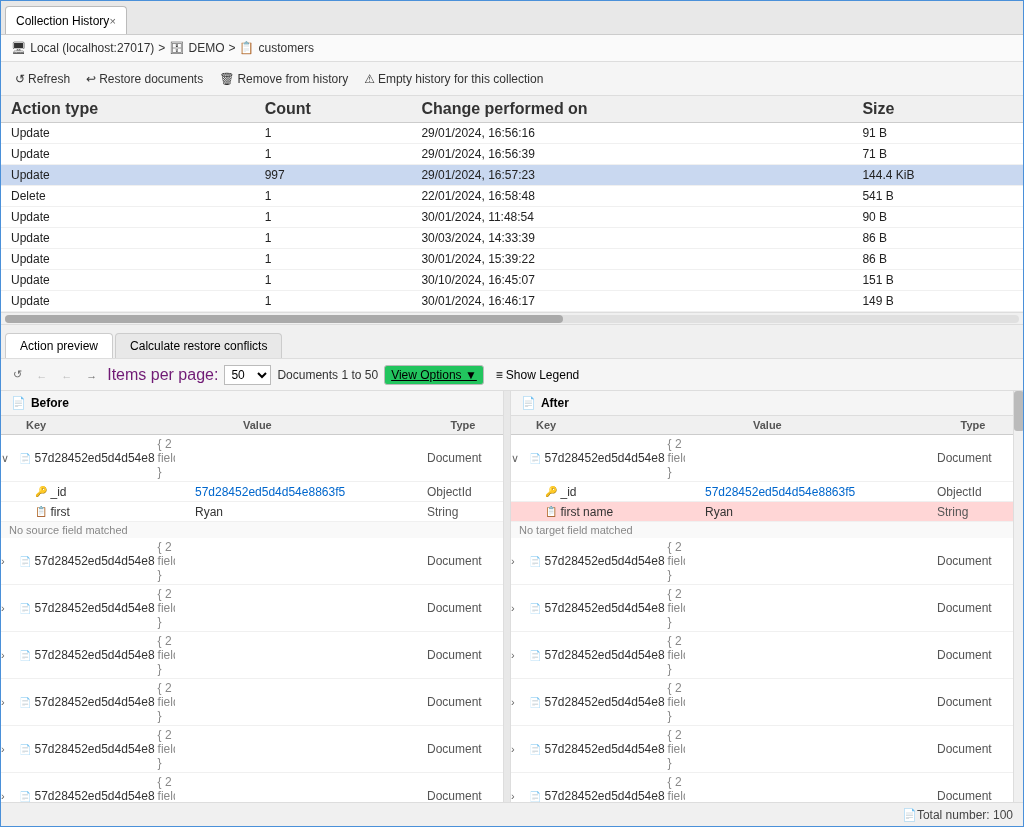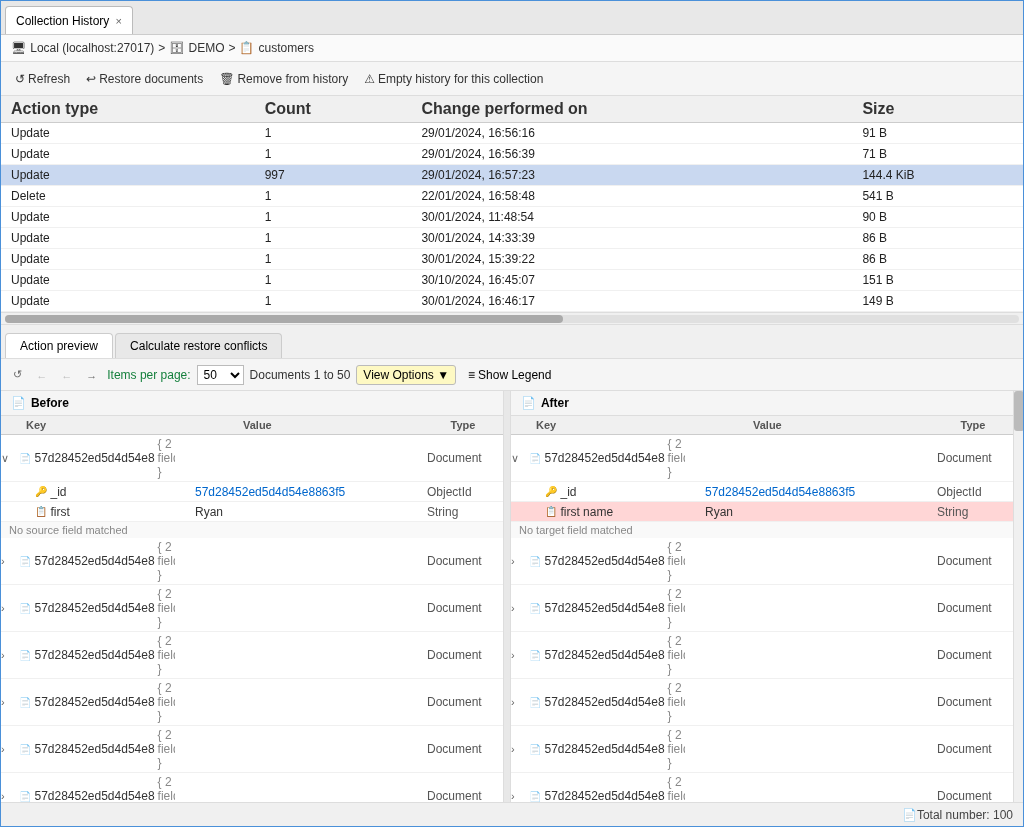--- a/index.html
+++ b/index.html
@@ -2,21 +2,21 @@
 <html><head>
   <meta charset="utf-8">
   <style>
     * { box-sizing: border-box; margin: 0; padding: 0; }
     body { font-family: -apple-system, BlinkMacSystemFont, 'Segoe UI', sans-serif; font-size: 12px; background: #f0f0f0; }
 
     .window { border: 1.5px solid #4a90d9; background: #fff; width: 1024px; height: 827px; display: flex; flex-direction: column; }
 
     
     .tab-bar { display: flex; background: #e8e8e8; border-bottom: 1px solid #ccc; height: 34px; align-items: flex-end; padding: 0 4px; }
-    .tab { display: flex; align-items: center; background: #fff; border: 1px solid #bbb; border-bottom: none; padding: 4px 10px; font-size: 12px; font-weight: 500; border-radius: 4px 4px 0 0; gap: 6px; height: 28px; }
+    .tab { display: flex; align-items: center; background: #fff; border: 1px solid #bbb; border-bottom: none; padding: 4px 10px; font-size: 12px; font-weight: 500; border-radius: 4px 4px 0 0; height: 28px; }
     .tab-close { font-size: 11px; color: #666; cursor: pointer; }
 
     
     .breadcrumb { padding: 6px 10px; font-size: 12px; color: #333; border-bottom: 1px solid #ddd; background: #fafafa; display: flex; align-items: center; gap: 4px; }
 
     
     .toolbar { display: flex; align-items: center; padding: 4px 8px; background: #f5f5f5; border-bottom: 1px solid #ddd; gap: 4px; height: 34px; }
     .toolbar-btn { display: flex; align-items: center; gap: 3px; padding: 2px 6px; font-size: 12px; cursor: pointer; color: #333; background: none; border: none; }
 
     
@@ -33,24 +33,24 @@
 
     
     .bottom-tabs { display: flex; background: #f0f0f0; border-bottom: 1px solid #ddd; height: 34px; align-items: flex-end; padding: 0 4px; }
     .bottom-tab { padding: 5px 14px; font-size: 12px; cursor: pointer; border: 1px solid #ccc; background: #e8e8e8; border-bottom: none; border-radius: 4px 4px 0 0; margin-right: 2px; }
     .bottom-tab.active { background: #fff; font-weight: 500; }
 
     
     .pagination-bar { display: flex; align-items: center; padding: 4px 8px; background: #f5f5f5; border-bottom: 1px solid #ddd; gap: 6px; height: 32px; }
     .page-nav-btn { font-size: 11px; padding: 2px 4px; cursor: pointer; color: #666; background: none; border: none; }
     .page-nav-btn:disabled { color: #bbb; }
-    .items-per-page-label { font-size: 12px; color: #15803d; }
+    .items-per-page-label { font-size: 16px; color: #701a75; }
     .items-per-page-select { font-size: 12px; padding: 1px 2px; border: 1px solid #bbb; background: #fff; }
     .doc-range { font-size: 12px; color: #333; }
-    .view-options-btn { font-size: 12px; padding: 2px 6px; cursor: pointer; border: 1px solid #bbb; background: #fef9c3; border-radius: 3px; }
+    .view-options-btn { font-size: 12px; padding: 2px 6px; cursor: pointer; border: 1px solid #bbb; background: #22c55e; border-radius: 3px; text-decoration: underline; }
     .show-legend-btn { font-size: 12px; padding: 2px 6px; cursor: pointer; border: none; background: none; display: flex; align-items: center; gap: 3px; }
 
     
     .panels-container { display: flex; flex: 1; overflow: hidden; }
     .panel { flex: 1; display: flex; flex-direction: column; overflow: hidden; }
     .panel-divider { width: 8px; background: #e8e8e8; border-left: 1px solid #ddd; border-right: 1px solid #ddd; }
     .panel-header { padding: 5px 10px; font-size: 12px; font-weight: 600; background: #f5f5f5; border-bottom: 1px solid #ddd; display: flex; align-items: center; gap: 5px; }
     .panel-cols { display: flex; background: #f0f0f0; border-bottom: 1px solid #ccc; }
     .panel-col { padding: 3px 8px; font-size: 11px; font-weight: 600; color: #555; margin-left: 17px; }
     .col-key { width: 200px; flex-shrink: 0; }
@@ -154,21 +154,21 @@
   </tr>
           <tr>
     <td>Update</td>
     <td>1</td>
     <td>30/01/2024, 11:48:54</td>
     <td>90 B</td>
   </tr>
           <tr>
     <td>Update</td>
     <td>1</td>
-    <td>30/01/2024, 14:33:39</td>
+    <td>30/03/2024, 14:33:39</td>
     <td>86 B</td>
   </tr>
           <tr>
     <td>Update</td>
     <td>1</td>
     <td>30/01/2024, 15:39:22</td>
     <td>86 B</td>
   </tr>
           <tr>
     <td>Update</td>

